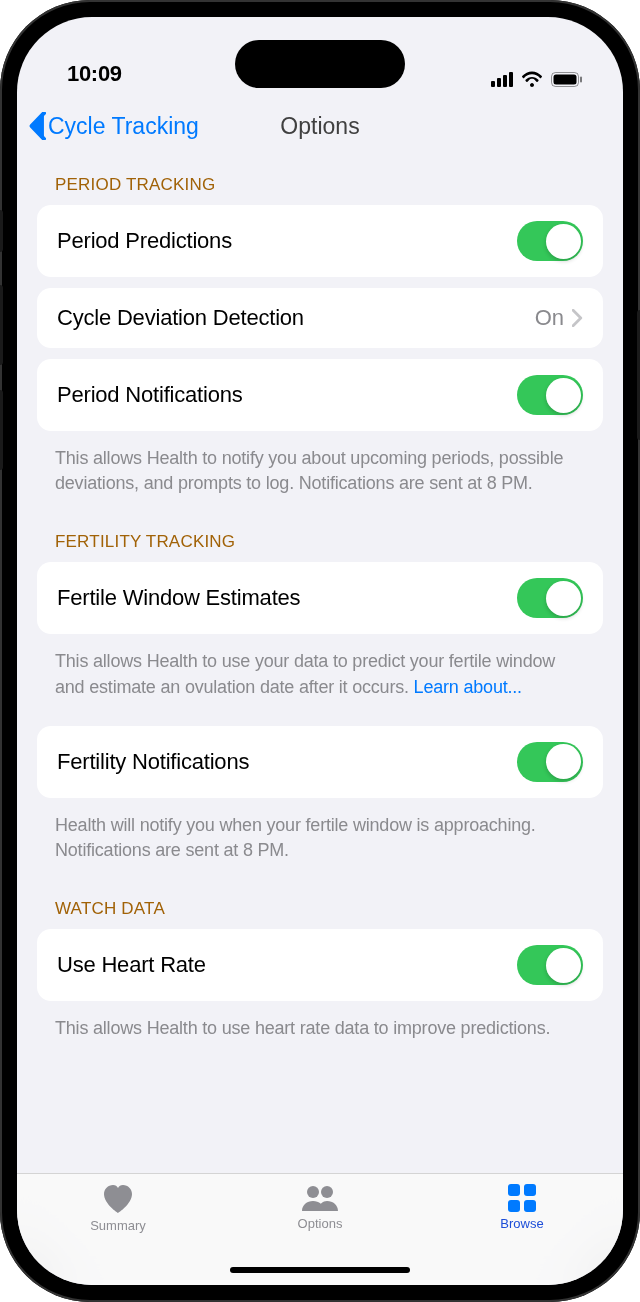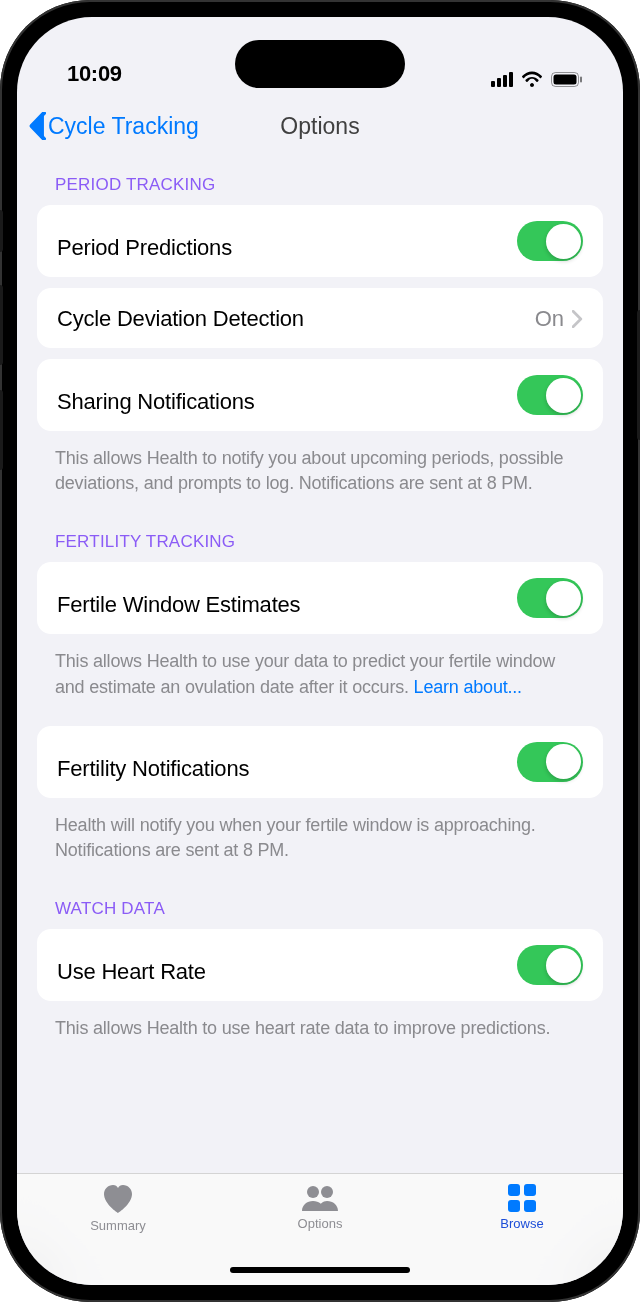--- a/index.html
+++ b/index.html
@@ -98,33 +98,33 @@
       color: #404040;
     }
 
     .content {
       padding: 0 20px;
       overflow-y: auto;
       height: calc(100% - 78px - 62px - 102px - 10px);
     }
     .section-header {
       font-size: 17px;
-      color: #8b5cf6;
+      color: #a16207;
       letter-spacing: 0.2px;
       padding: 28px 18px 10px 18px;
       text-transform: uppercase;
     }
     .section-header.first { padding-top: 18px; }
     .cell {
       background: #fff;
       border-radius: 14px;
       margin-bottom: 11px;
       padding: 16px 20px;
       display: flex;
-      align-items: flex-end;
+      align-items: center;
       justify-content: space-between;
       min-height: 60px;
     }
     .cell-label {
       font-size: 22px;
       color: #000;
       letter-spacing: -0.2px;
     }
     .cell-right {
       display: flex;
@@ -266,21 +266,21 @@
           <span class="cell-value">On</span>
           <span class="chevron-right">
             <svg width="11" height="18" viewBox="0 0 10 16">
                 <path d="M1 1l7 7-7 7" stroke="#c5c5c8" stroke-width="2.5" stroke-linecap="round" stroke-linejoin="round" fill="none"></path>
               </svg>
           </span>
         </div>
       </div>
 
       <div class="cell">
-        <span class="cell-label">Sharing Notifications</span>
+        <span class="cell-label">Period Notifications</span>
         <div class="toggle"></div>
       </div>
 
       <div class="footer-text">This allows Health to notify you about upcoming periods, possible deviations, and prompts to log. Notifications are sent at 8 PM.</div>
 
       <div class="section-header">FERTILITY TRACKING</div>
 
       <div class="cell">
         <span class="cell-label">Fertile Window Estimates</span>
         <div class="toggle"></div>

